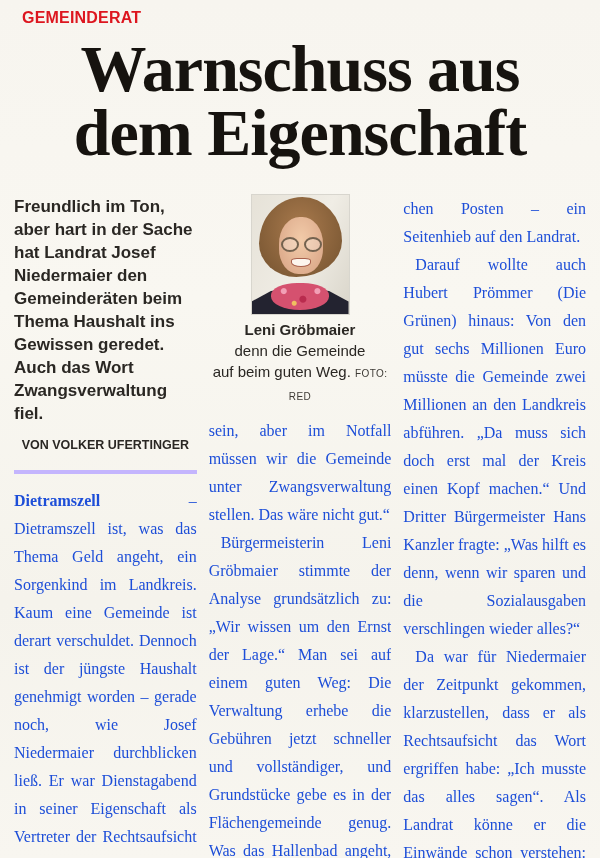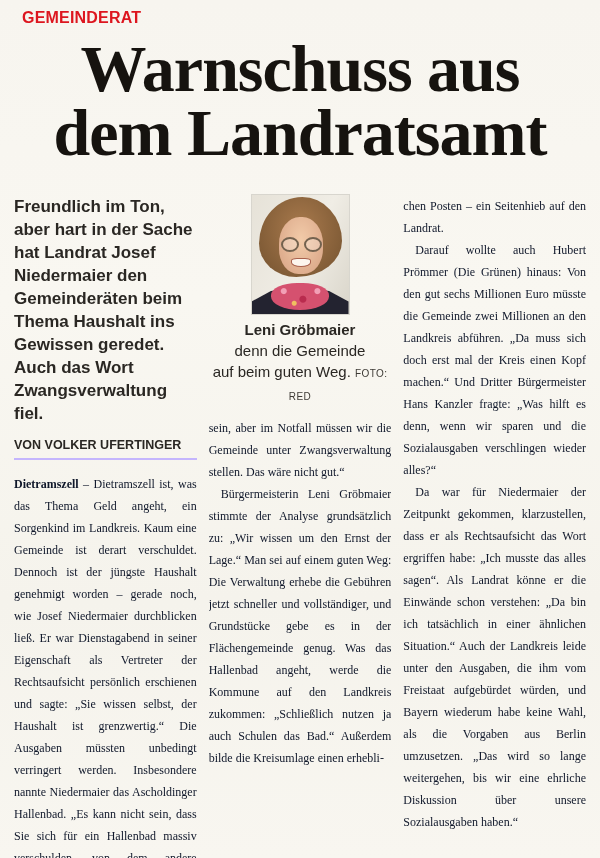--- a/index.html
+++ b/index.html
@@ -56,30 +56,31 @@
     font-weight: bold;
     font-size: 17px; line-height: 23px;
     color: #2a2723;
     margin: 2px 0 0 0;
   }
   .byline {
     font-family: "Liberation Sans", sans-serif;
     font-weight: bold; font-size: 12.5px;
     color: #2a2723;
     margin-top: 13px;
-    padding-bottom: 6px;
-    border-bottom: 2px solid #c4b5fd;
+    padding-bottom: 18px;
+    border-bottom: 4px solid #c4b5fd;
+    text-align: center;
   }
 
   
   .body {
     font-family: "Liberation Serif", serif;
-    font-size: 12px; line-height: 22px;
+    font-size: 16px; line-height: 28px;
     text-align: justify;
-    color: #0f172a;
+    color: #1d4ed8;
     margin: 0;
   }
   .body-first { margin-top: 13px; }
   .ind { text-indent: 12px; }
   .dateline { font-weight: bold; }
 
   
   .photo-fig { margin: 2px 0 7px 0; text-align: center; }
   .photo {
     position: relative; margin: 0 auto; overflow: hidden;
@@ -143,21 +144,21 @@
 
 <div class="page">
 
   <header class="kicker-row">
     <span class="kicker">GEMEINDERAT</span>
     <span class="dotted-rule"></span>
   </header>
 
   <h1 class="headline">
     <span>Warnschuss aus</span><br>
-    <span>dem Landratsamt</span>
+    <span>dem Eigenschaft</span>
   </h1>
 
   <div class="columns">
 
     <div class="col">
       <p class="lead">Freundlich im Ton, aber hart in der Sache hat Landrat Josef Niedermaier den Gemeinderäten beim Thema Haushalt ins Gewissen geredet. Auch das Wort Zwangsverwaltung fiel.</p>
       <div class="byline">VON VOLKER UFERTINGER</div>
       <p class="body body-first"><b class="dateline">Dietramszell</b><span> – Dietramszell ist, was das Thema Geld angeht, ein Sorgenkind im Landkreis. Kaum eine Gemeinde ist derart verschuldet. Dennoch ist der jüngste Haushalt genehmigt worden – gerade noch, wie Josef Niedermaier durchblicken ließ. Er war Dienstagabend in seiner Eigenschaft als Vertreter der Rechtsaufsicht persönlich erschienen und sagte: „Sie wissen selbst, der Haushalt ist grenzwertig.“ Die Ausgaben müssten unbedingt verringert werden. Insbesondere nannte Niedermaier das Ascholdinger Hallenbad. „Es kann nicht sein, dass Sie sich für ein Hallenbad massiv verschulden, von dem andere Gemeinden profitieren.“ Als Einnahmequellen legte Niedermaier das zügige Eintreiben von Gebühren und den Verkauf von Grund ans Herz. „Wir werden Sie gerne auf diesem nicht leichten Weg begleiten.“ Er sagte aber auch: „Das soll jetzt keine Drohung</span></p>
     </div>
 

